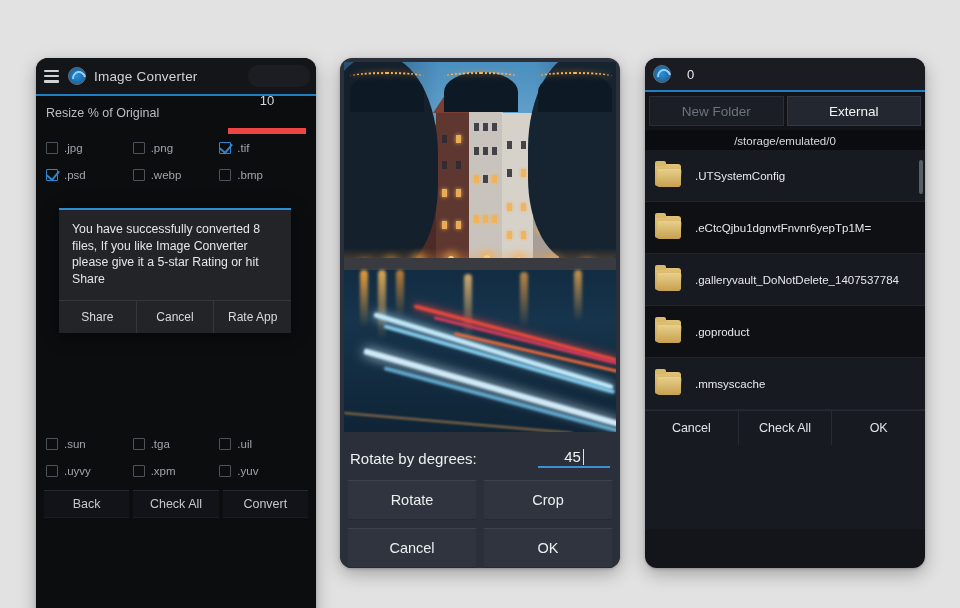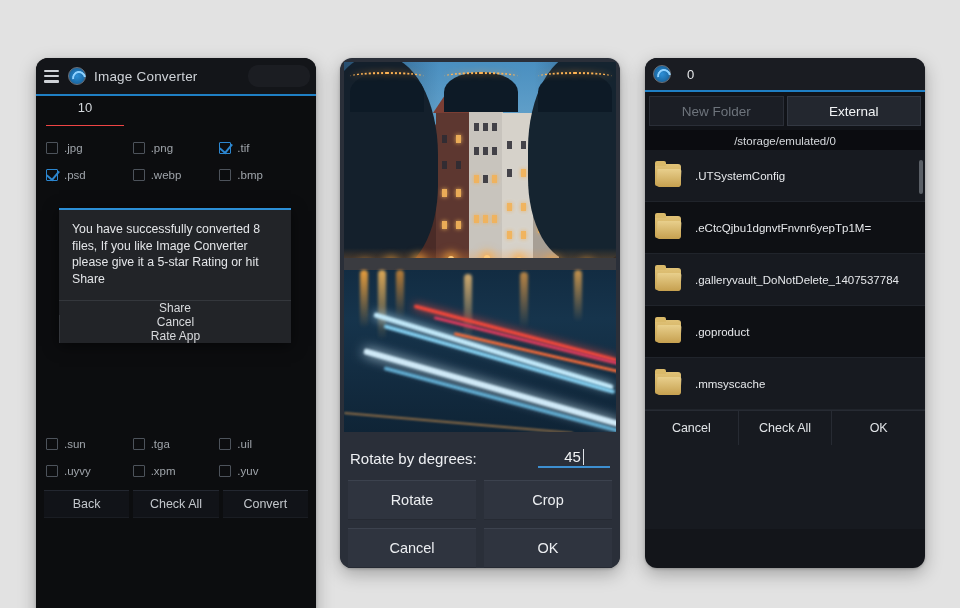--- a/index.html
+++ b/index.html
@@ -44,21 +44,21 @@
   }
   .ic-title { color:#cfd3d8; font-size:13.5px; letter-spacing:.2px; }
   .hdr-pill { position:absolute; right:6px; top:7px; width:62px; height:22px;
     background:#1b1d22; border-radius:10px; }
   .blue-rule { height:2px; background:#1f7fc4; }
 
   .resize-row { display:flex; align-items:center; height:34px; padding:0 10px; }
   .resize-label { color:#b9bdc2; font-size:12.5px; flex:1; }
   .resize-input {
     width:78px; text-align:center; color:#d4d8dc; font-size:13px;
-    border-bottom:1px solid #ef4444; padding-bottom:10px;
+    border-bottom:6px solid #ef4444; padding-bottom:20px;
   }
 
   .cbx-grid { padding:4px 10px 0 10px; }
   .cbx-row { display:flex; height:27px; align-items:center; }
   .cbx { flex:1; display:flex; align-items:center; gap:6px; }
   .box { width:12px; height:12px; border:1.4px solid #4d535b; border-radius:1px;
      position:relative; flex:0 0 auto; }
   .box.on { border-color:#2c86cf; }
   .box.on::after{
     content:""; position:absolute; left:2px; top:-2px; width:6px; height:10px;
@@ -74,21 +74,21 @@
   }
 
   
   .dialog {
     position:absolute; left:23px; top:150px; width:232px;
     background:#222428; box-shadow:0 3px 14px rgba(0,0,0,.55);
   }
   .dlg-title { color:#3a9fe0; font-size:15px; padding:14px 13px 10px 13px; }
   .dlg-rule { height:2px; background:#2c8fd6; }
   .dlg-body { color:#e3e5e8; font-size:12.3px; line-height:16.5px; padding:11px 13px 13px 13px; }
-  .dlg-btns { display:flex; border-top:1px solid #34373c;flex-direction:column; }
+  .dlg-btns { display:flex; border-top:1px solid #34373c; }
   .dlg-btn { flex:1; height:32px; display:flex; align-items:center; justify-content:center;
      color:#d8dadd; font-size:12px; }
   .dlg-btn + .dlg-btn { border-left:1px solid #34373c; }
 
   
   .photo { position:absolute; left:4px; top:4px; width:272px; height:370px; overflow:hidden;
      background:#0a1420; }
   .sky { position:absolute; inset:0 0 52% 0;
      background:linear-gradient(#4a8fc0 0%, #6ba7cd 45%, #8dbcd8 72%, #a8c6d6 100%); }
   .sky::after{ content:""; position:absolute; inset:0;
@@ -184,20 +184,21 @@
           <i></i>
           <i></i>
         </div>
       <div class="app-icon"></div>
       <div class="ic-title">Image Converter</div>
       <div class="hdr-pill"></div>
     </div>
     <div class="blue-rule"></div>
 
     <div class="resize-row">
+      <div class="resize-label">Resize % of Original</div>
       <div class="resize-input">10</div>
     </div>
 
     <div class="cbx-grid">
       <div class="cbx-row">
         <label class="cbx">
             <span class="box"></span>
             <span>.jpg</span>
           </label>
         <label class="cbx">

